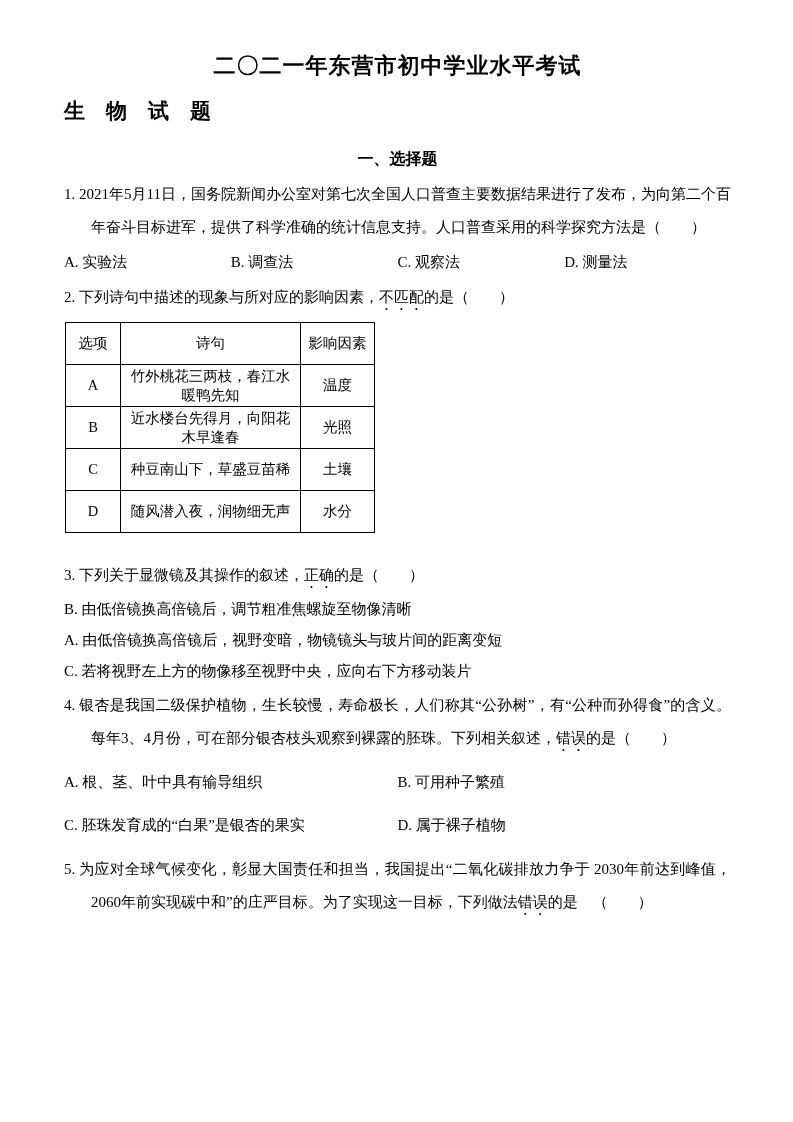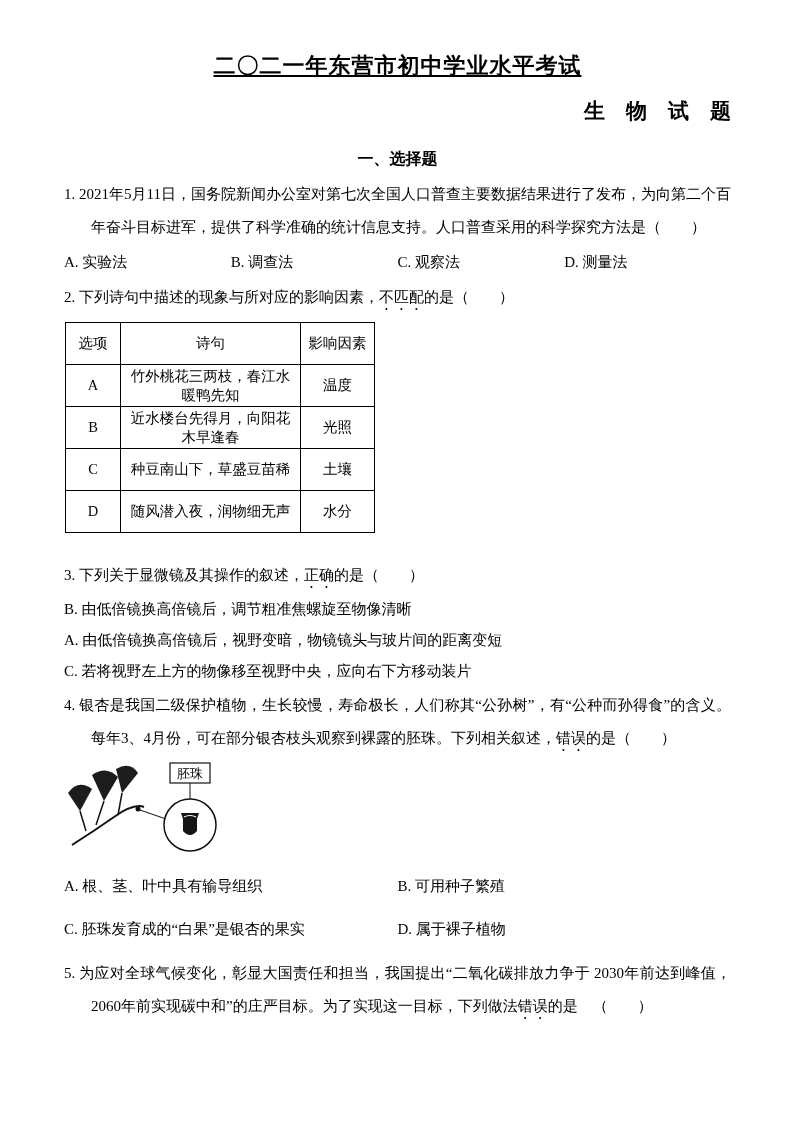--- a/index.html
+++ b/index.html
@@ -15,25 +15,24 @@
     font-size: 15px;
     overflow: hidden;
   }
   .title {
     margin: 0 0 14px 0;
     text-align: center;
     font-size: 22px;
     font-weight: bold;
     line-height: 32px;
     letter-spacing: 1px;
-    text-decoration: underline;
   }
   .subtitle {
     margin: 0 0 20px 0;
-    text-align: right;
+    text-align: left;
     font-size: 21px;
     font-weight: bold;
     line-height: 30px;
   }
   .section-heading {
     margin: 6px 0 6px 0;
     font-size: 16px;
     font-weight: bold;
     line-height: 26px;
     text-align: center;
@@ -130,44 +129,20 @@
 
   <p class="qtext"><span>3. 下列关于显微镜及其操作的叙述，</span><span class="emph">正确</span><span>的是（　　）</span></p>
   <div class="opt-list">
     <p>B. 由低倍镜换高倍镜后，调节粗准焦螺旋至物像清晰</p>
     <p>A. 由低倍镜换高倍镜后，视野变暗，物镜镜头与玻片间的距离变短</p>
     <p>C. 若将视野左上方的物像移至视野中央，应向右下方移动装片</p>
   </div>
 
   <p class="qtext hang"><span>4. 银杏是我国二级保护植物，生长较慢，寿命极长，人们称其“公孙树”，有“公种而孙得食”的含义。每年3、4月份，可在部分银杏枝头观察到裸露的胚珠。下列相关叙述，</span><span class="emph">错误</span><span>的是（　　）</span></p>
 
-  <div class="figure-wrap">
-    <svg width="160" height="98" viewBox="0 0 160 98" xmlns="http://www.w3.org/2000/svg">
-
-      <path d="M6,84 Q28,70 48,56 T78,46" fill="none" stroke="#111" stroke-width="2"></path>
-      <path d="M30,64 L38,40" fill="none" stroke="#111" stroke-width="1.5"></path>
-      <path d="M52,54 L56,32" fill="none" stroke="#111" stroke-width="1.5"></path>
-      <path d="M20,70 L14,50" fill="none" stroke="#111" stroke-width="1.5"></path>
-
-      <path d="M38,40 L26,14 Q40,4 52,16 Z" fill="#1c1c1c"></path>
-      <path d="M56,32 L50,8 Q64,0 72,12 Z" fill="#1c1c1c"></path>
-      <path d="M14,50 L2,32 Q12,18 26,28 Z" fill="#1c1c1c"></path>
-
-      <circle cx="72" cy="48" r="2.5" fill="#111"></circle>
-      <line x1="74" y1="49" x2="100" y2="58" stroke="#111" stroke-width="1"></line>
-
-      <rect x="104" y="2" width="40" height="20" fill="#fff" stroke="#111" stroke-width="1.2"></rect>
-      <text x="124" y="17" text-anchor="middle" font-size="13" fill="#000">胚珠</text>
-      <line x1="124" y1="22" x2="124" y2="38" stroke="#111" stroke-width="1"></line>
-
-      <circle cx="124" cy="64" r="26" fill="#ffffff" stroke="#111" stroke-width="1.5"></circle>
-      <path d="M115,52 L133,52 L131,58 L131,70 Q124,78 117,70 L117,58 Z" fill="#151515"></path>
-      <path d="M118,56 Q124,53 130,56" fill="none" stroke="#ffffff" stroke-width="1.2"></path>
-    </svg>
-  </div>
 
   <div class="opt-row-2">
     <span>A. 根、茎、叶中具有输导组织</span>
     <span>B. 可用种子繁殖</span>
   </div>
   <div class="opt-row-2">
     <span>C. 胚珠发育成的“白果”是银杏的果实</span>
     <span>D. 属于裸子植物</span>
   </div>
 

